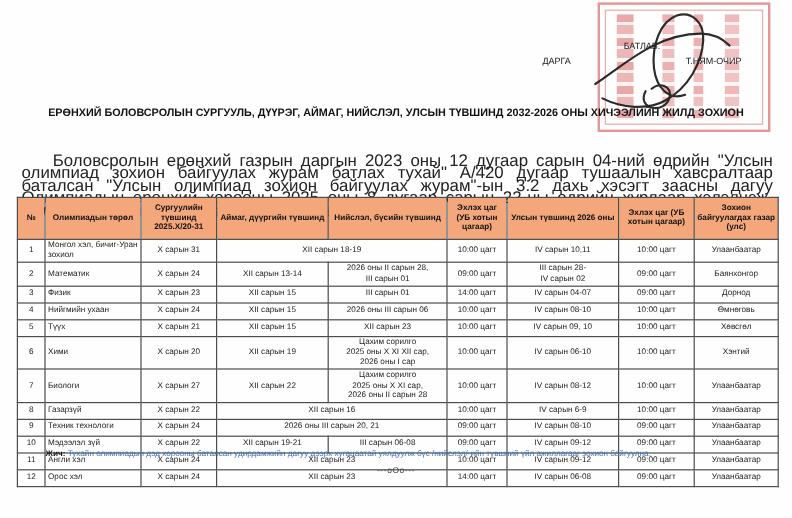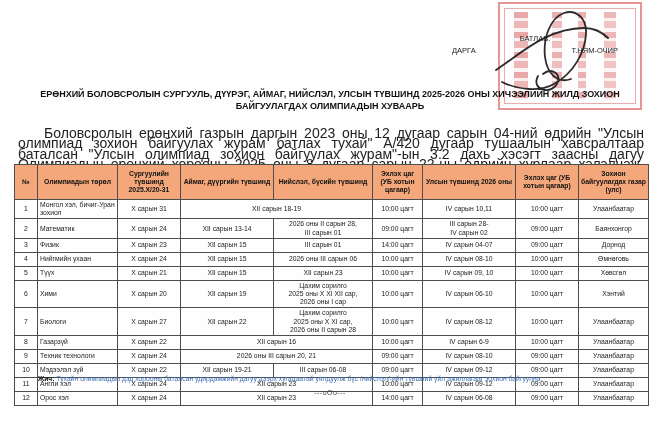--- a/index.html
+++ b/index.html
@@ -68,22 +68,21 @@
 
 <svg class="sig" viewBox="0 0 130 95">
   <g fill="none" stroke="#1b1b1b" stroke-width="1.8" stroke-linecap="round" opacity="0.92">
     <path d="M14 78 C30 86 52 88 66 80 C86 69 97 48 98 30 C99 14 88 5 76 9 C62 14 55 34 57 53 C59 69 69 80 83 75"></path>
     <path d="M8 66 C30 52 58 24 96 24 C106 24 114 28 120 34"></path>
     <path d="M50 72 C42 87 66 92 70 77 C72 68 62 64 55 70"></path>
   </g>
 </svg>
 
 <div class="title">
-  <div>ЕРӨНХИЙ БОЛОВСРОЛЫН СУРГУУЛЬ, ДҮҮРЭГ, АЙМАГ, НИЙСЛЭЛ, УЛСЫН ТҮВШИНД 2025-2026 ОНЫ ХИЧЭЭЛИЙН ЖИЛД ЗОХИОН</div>
-  <div>БАЙГУУЛАГДАХ ОЛИМПИАДЫН ХУВААРЬ</div>
+  <div>ЕРӨНХИЙ БОЛОВСРОЛЫН СУРГУУЛЬ, ДҮҮРЭГ, АЙМАГ, НИЙСЛЭЛ, УЛСЫН ТҮВШИНД 2032-2026 ОНЫ ХИЧЭЭЛИЙН ЖИЛД ЗОХИОН</div>
 </div>
 
 <div class="intro">Боловсролын ерөнхий газрын даргын 2023 оны 12 дугаар сарын 04-ний өдрийн "Улсын олимпиад зохион байгуулах журам батлах тухай" А/420 дугаар тушаалын хавсралтаар баталсан "Улсын олимпиад зохион байгуулах журам"-ын 3.2 дахь хэсэгт заасны дагуу Олимпиадын ерөнхий хорооны 2025 оны 8 дугаар сарын 22-ны өдрийн хурлаар хэлэлцэж, Боловсролын яамны саналд үндэслэн шийдвэрлэв.</div>
 
 <table class="sched">
   <colgroup>
     <col style="width:23px">
       <col style="width:80px">
       <col style="width:63px">
     <col style="width:93px">

